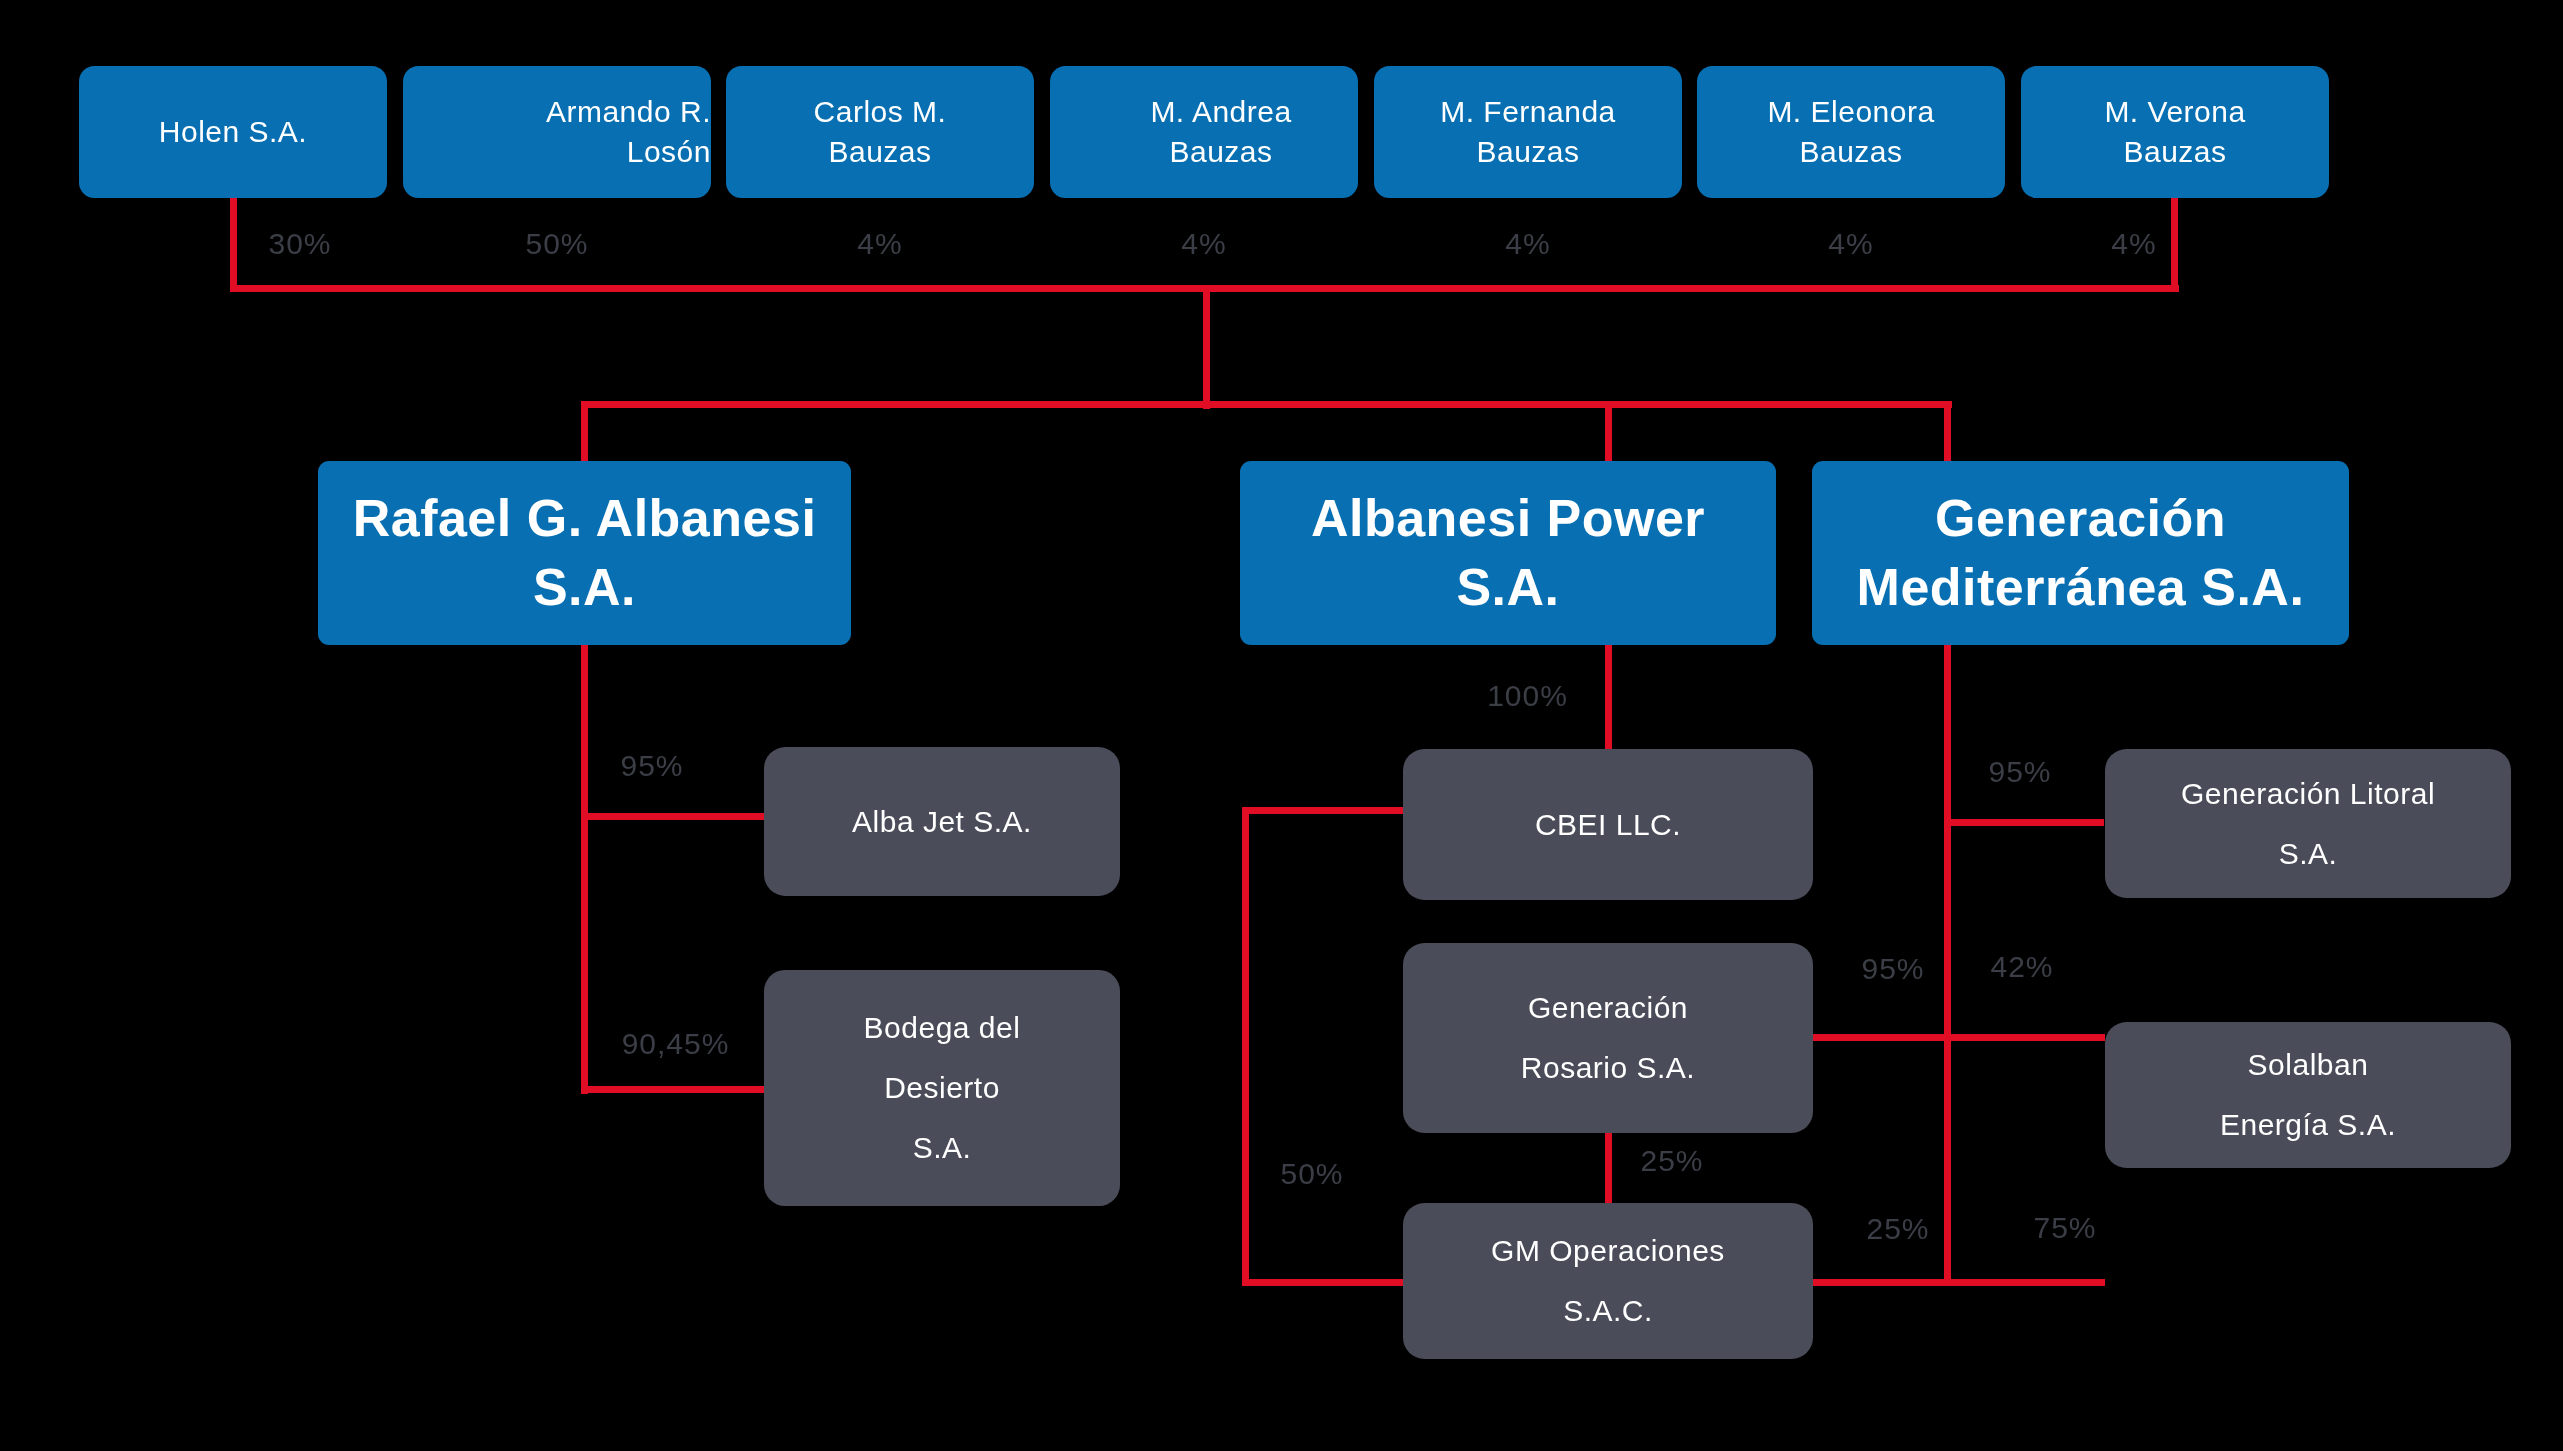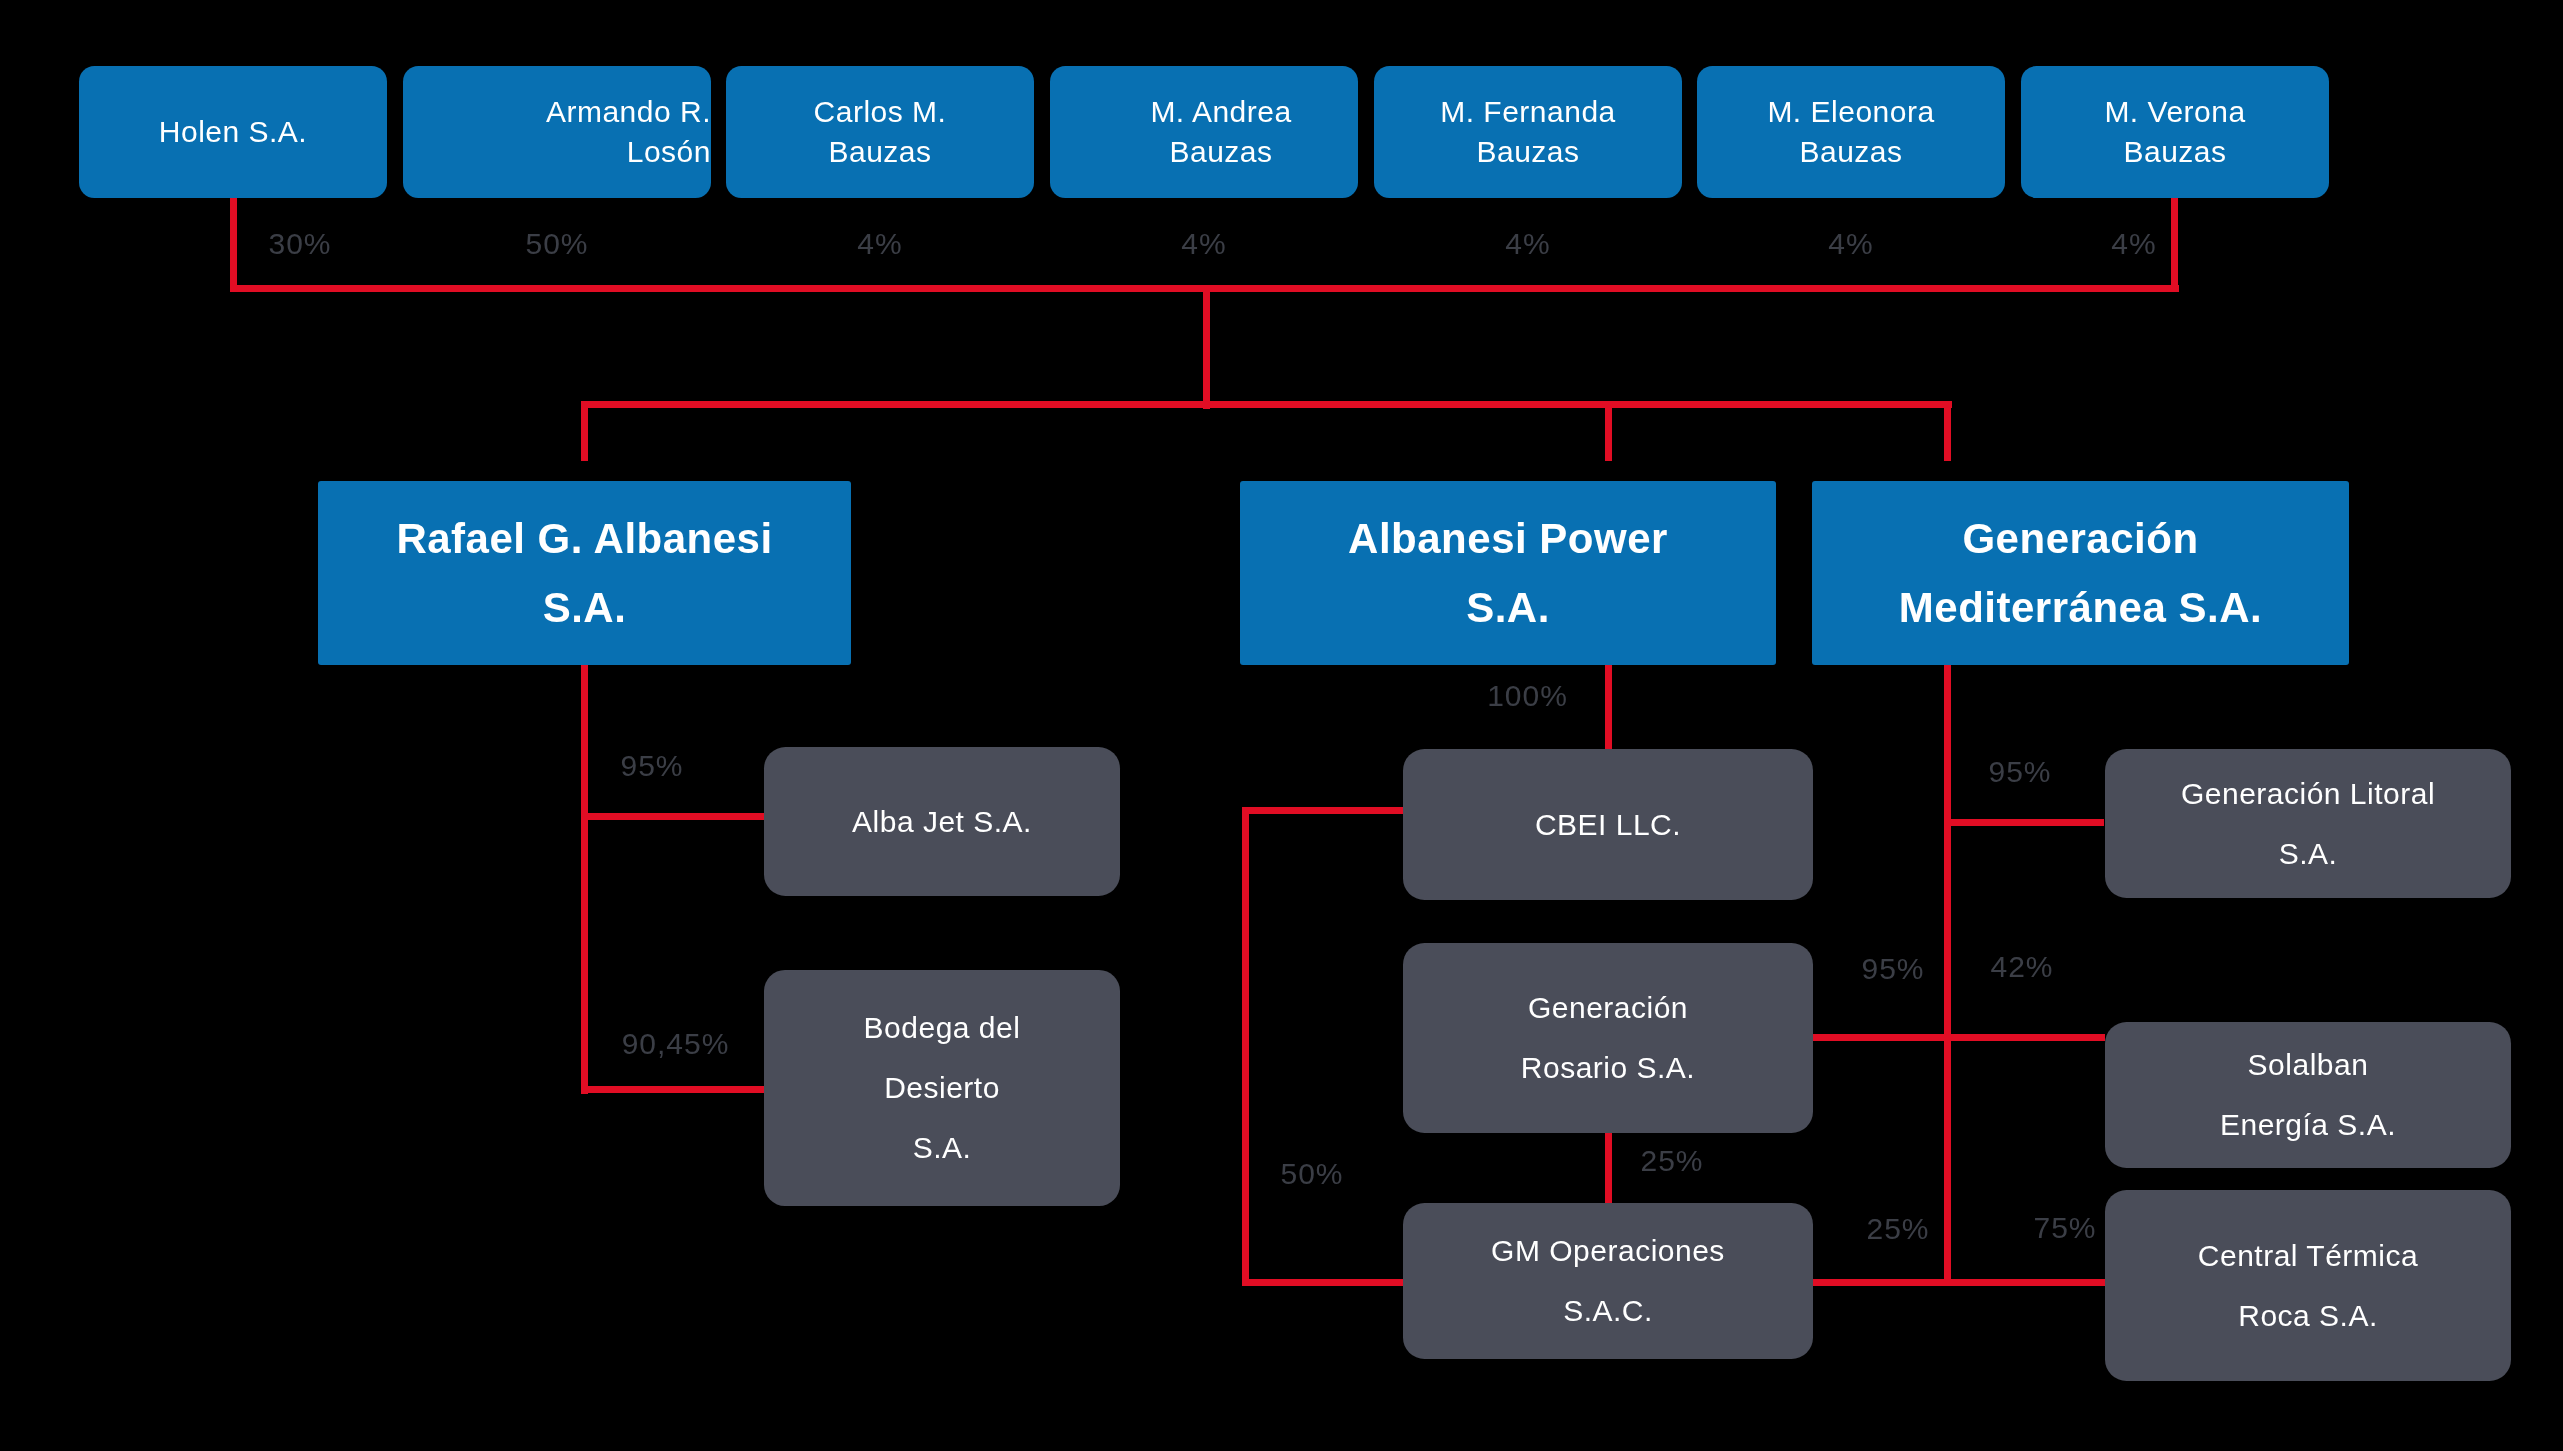--- a/index.html
+++ b/index.html
@@ -2,21 +2,21 @@
 <html style="font-size:8.2px"><head>
 <meta charset="utf-8">
 <style>
   html,body{margin:0;padding:0;background:#000;}
   #stage{position:relative;width:2593px;height:1451px;background:#000000;overflow:hidden;
          font-family:"Liberation Sans", sans-serif;}
   .box{position:absolute;display:flex;flex-direction:column;justify-content:center;align-items:center;
        text-align:center;color:#ffffff;box-sizing:border-box;}
   .box .l{display:block;}
   .parent{background:#0870b2;border-radius:15.4px;font-size:30px;line-height:40px;letter-spacing:0.5px;}
-  .holding{background:#0870b2;border-radius:3px;font-weight:bold;font-size:42px;line-height:69px;letter-spacing:0.5px;margin-top:20px;}
+  .holding{background:#0870b2;border-radius:11px;font-weight:bold;font-size:52px;line-height:69px;letter-spacing:0.5px;}
   .sub{background:#4a4d59;border-radius:21.5px;font-size:30px;line-height:60px;letter-spacing:0.5px;}
   .pct{position:absolute;color:#3b3e46;font-size:30px;letter-spacing:1px;text-align:center;
        display:flex;align-items:center;justify-content:center;height:36px;}
   .line{position:absolute;background:#e10d24;}
 </style>
 </head>
 <body>
 
 <div id="stage">
 
@@ -113,24 +113,20 @@
     <span class="l">S.A.C.</span>
   </div>
   <div class="box sub" style="left:2105px;top:749px;width:406px;height:149px;">
     <span class="l">Generación Litoral</span>
     <span class="l">S.A.</span>
   </div>
   <div class="box sub" style="left:2105px;top:1022px;width:406px;height:146px;text-align:right;">
     <span class="l">Solalban</span>
     <span class="l">Energía S.A.</span>
   </div>
-  <div class="box sub" style="left:2105px;top:1190px;width:406px;height:191px;">
-    <span class="l">Central Térmica</span>
-    <span class="l">Roca S.A.</span>
-  </div>
 
   <div class="pct" style="left:575px;top:748px;width:154px;">95%</div>
   <div class="pct" style="left:573px;top:1026px;width:205px;">90,45%</div>
   <div class="pct" style="left:1438px;top:678px;width:179px;">100%</div>
   <div class="pct" style="left:1235px;top:1156px;width:154px;">50%</div>
   <div class="pct" style="left:1595px;top:1143px;width:154px;">25%</div>
   <div class="pct" style="left:1816px;top:951px;width:154px;">95%</div>
   <div class="pct" style="left:1945px;top:949px;width:154px;">42%</div>
   <div class="pct" style="left:1943px;top:754px;width:154px;">95%</div>
   <div class="pct" style="left:1821px;top:1211px;width:154px;">25%</div>

